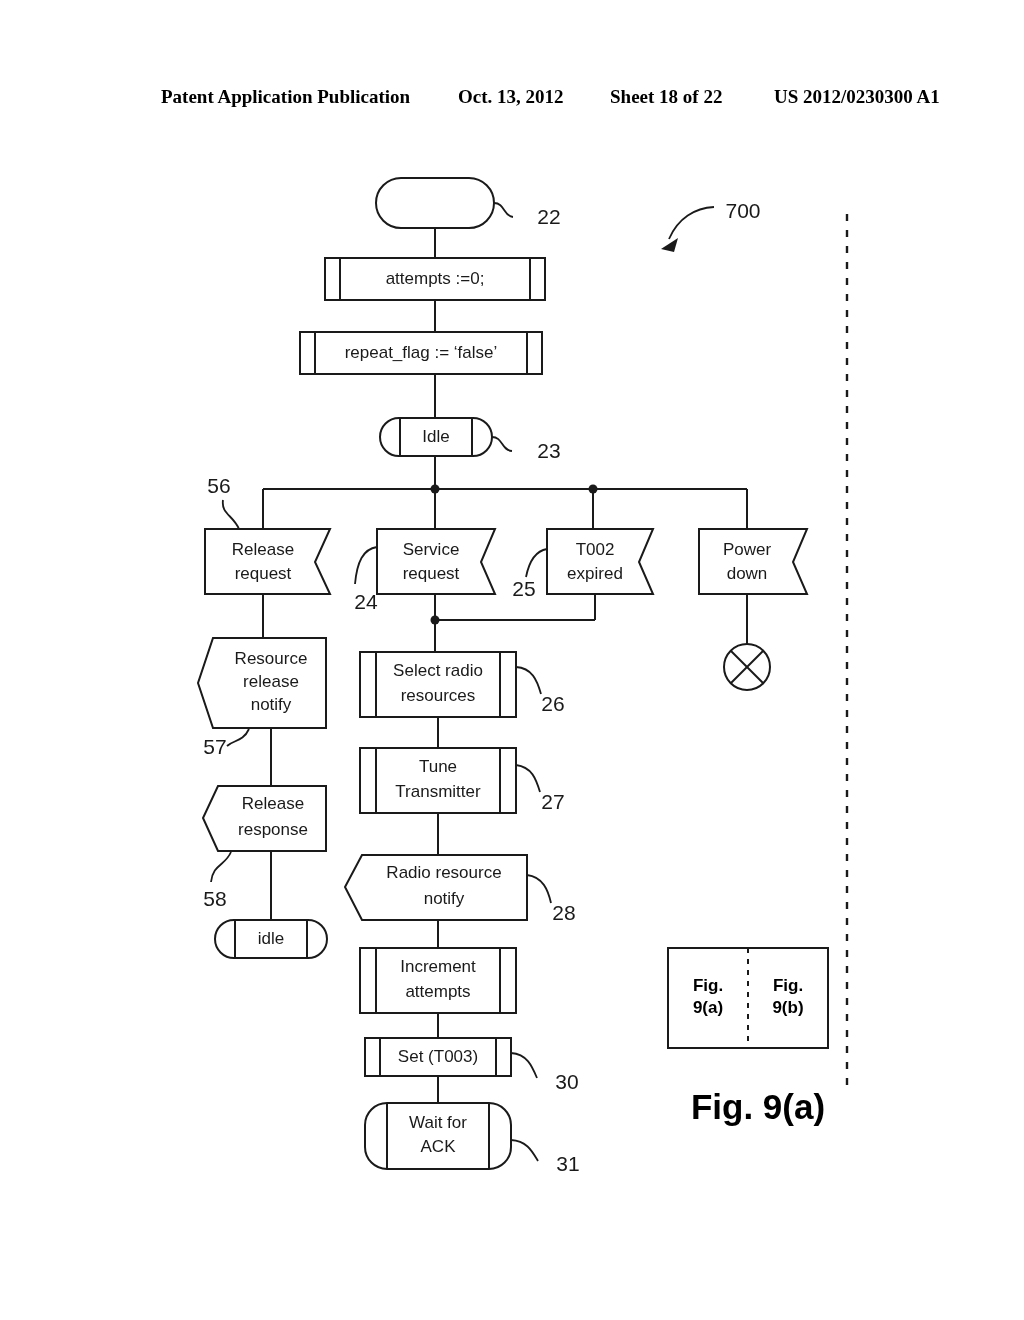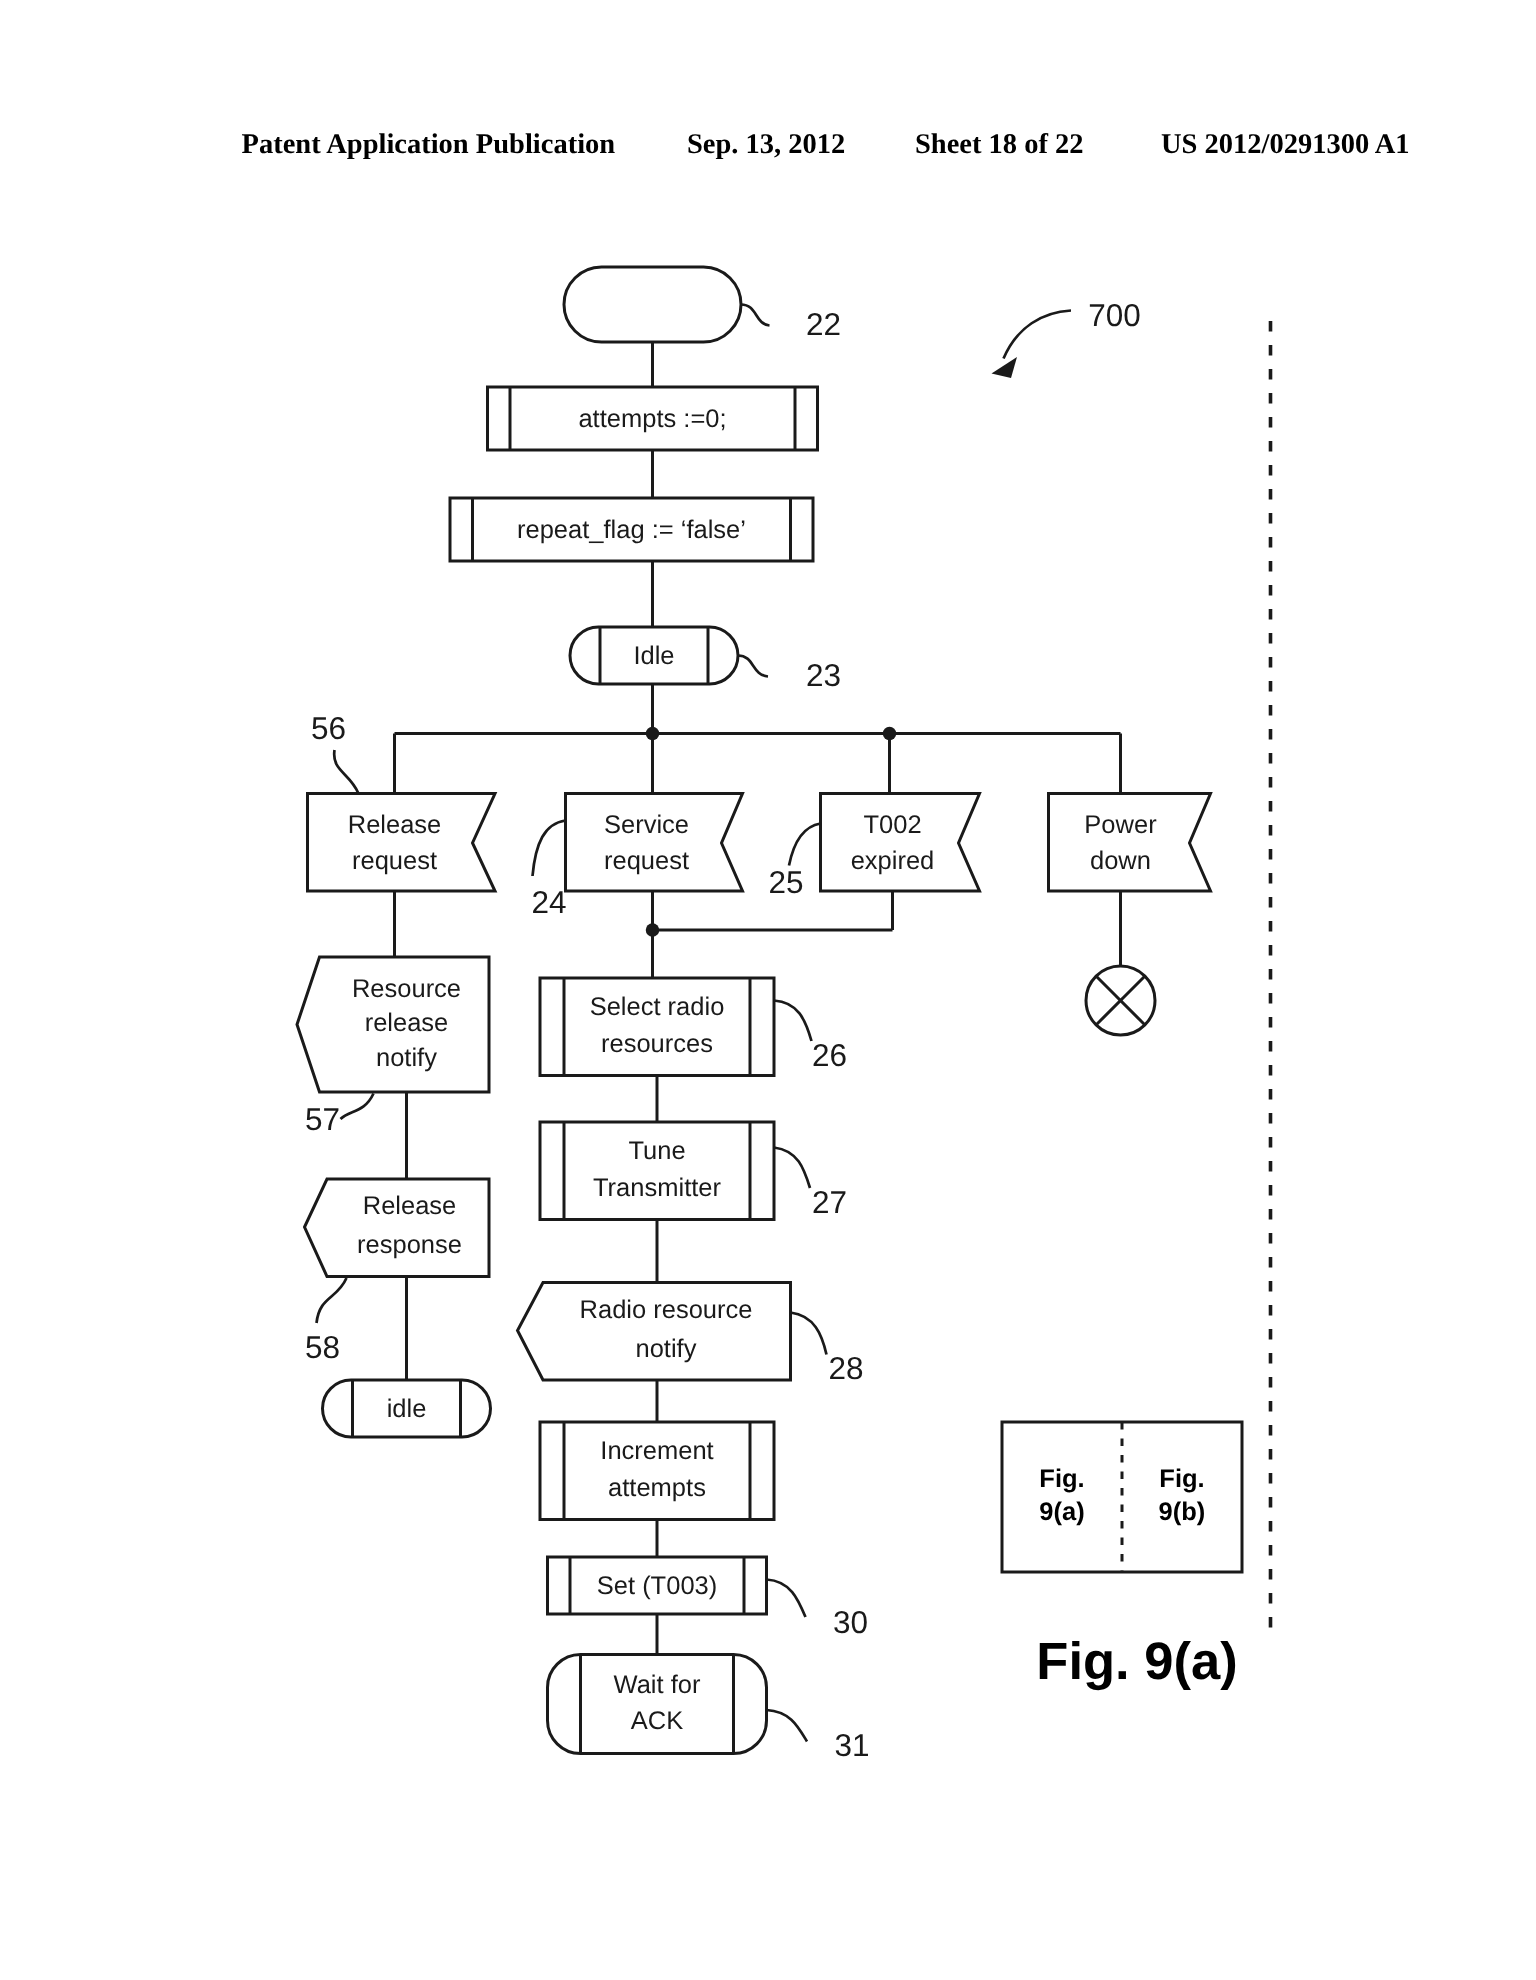--- a/index.html
+++ b/index.html
@@ -89,23 +89,23 @@
   .dash-border { stroke: #1a1a1a; stroke-width: 2.4; fill: none; stroke-dasharray: 7 9; }
   .dash-key { stroke: #1a1a1a; stroke-width: 2; fill: none; stroke-dasharray: 5 6; }
 </style>
 </head>
 <body>
 
 <div id="page">
 
   <div class="hdr">
     <span class="hdr-pub">Patent Application Publication</span>
-    <span class="hdr-date">Sep. 13, 2012</span>
+    <span class="hdr-date">Oct. 13, 2012</span>
     <span class="hdr-sheet">Sheet 18 of 22</span>
-    <span class="hdr-num">US 2012/0291300 A1</span>
+    <span class="hdr-num">US 2012/0230300 A1</span>
   </div>
 
   <svg id="fig" viewBox="0 0 1024 1320">
 
     <line class="dash-border" x1="812" y1="214" x2="812" y2="1092"></line>
 
     <g>
       <path class="ln-thin" d="M 679,207 C 660,208 643,218 634,239"></path>
       <path class="dot" d="M 626,249 L 643,238 L 639,252 Z"></path>
       <text class="ref-text" x="708" y="212">700</text>

